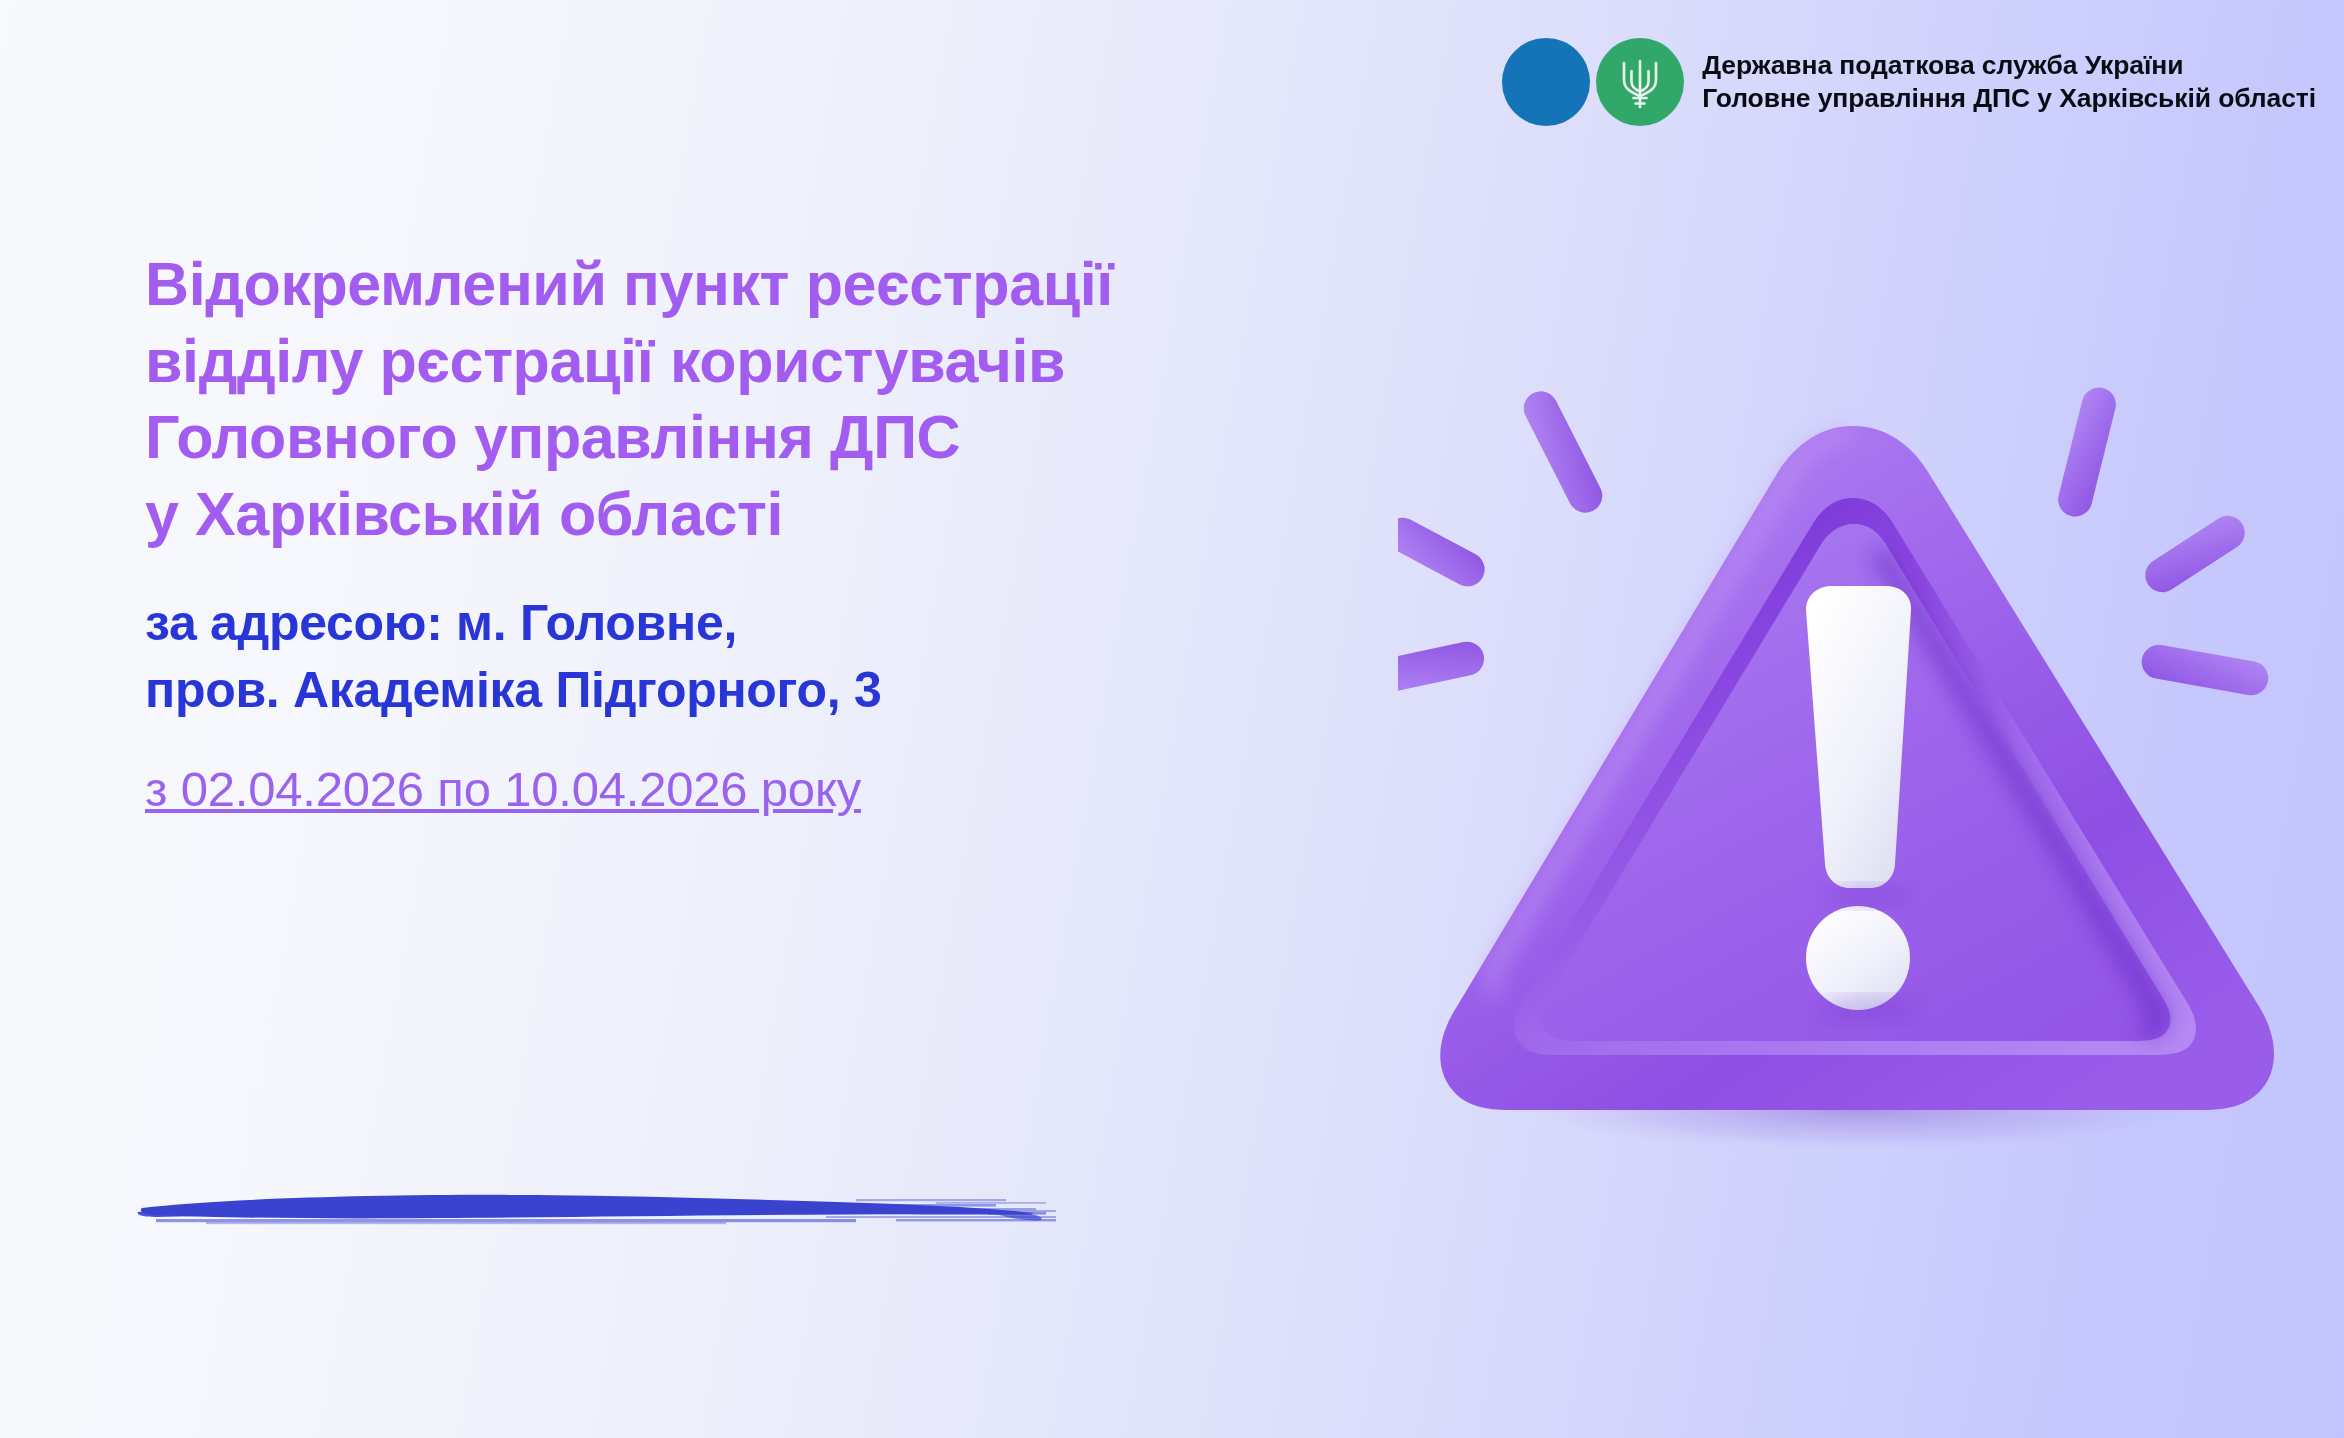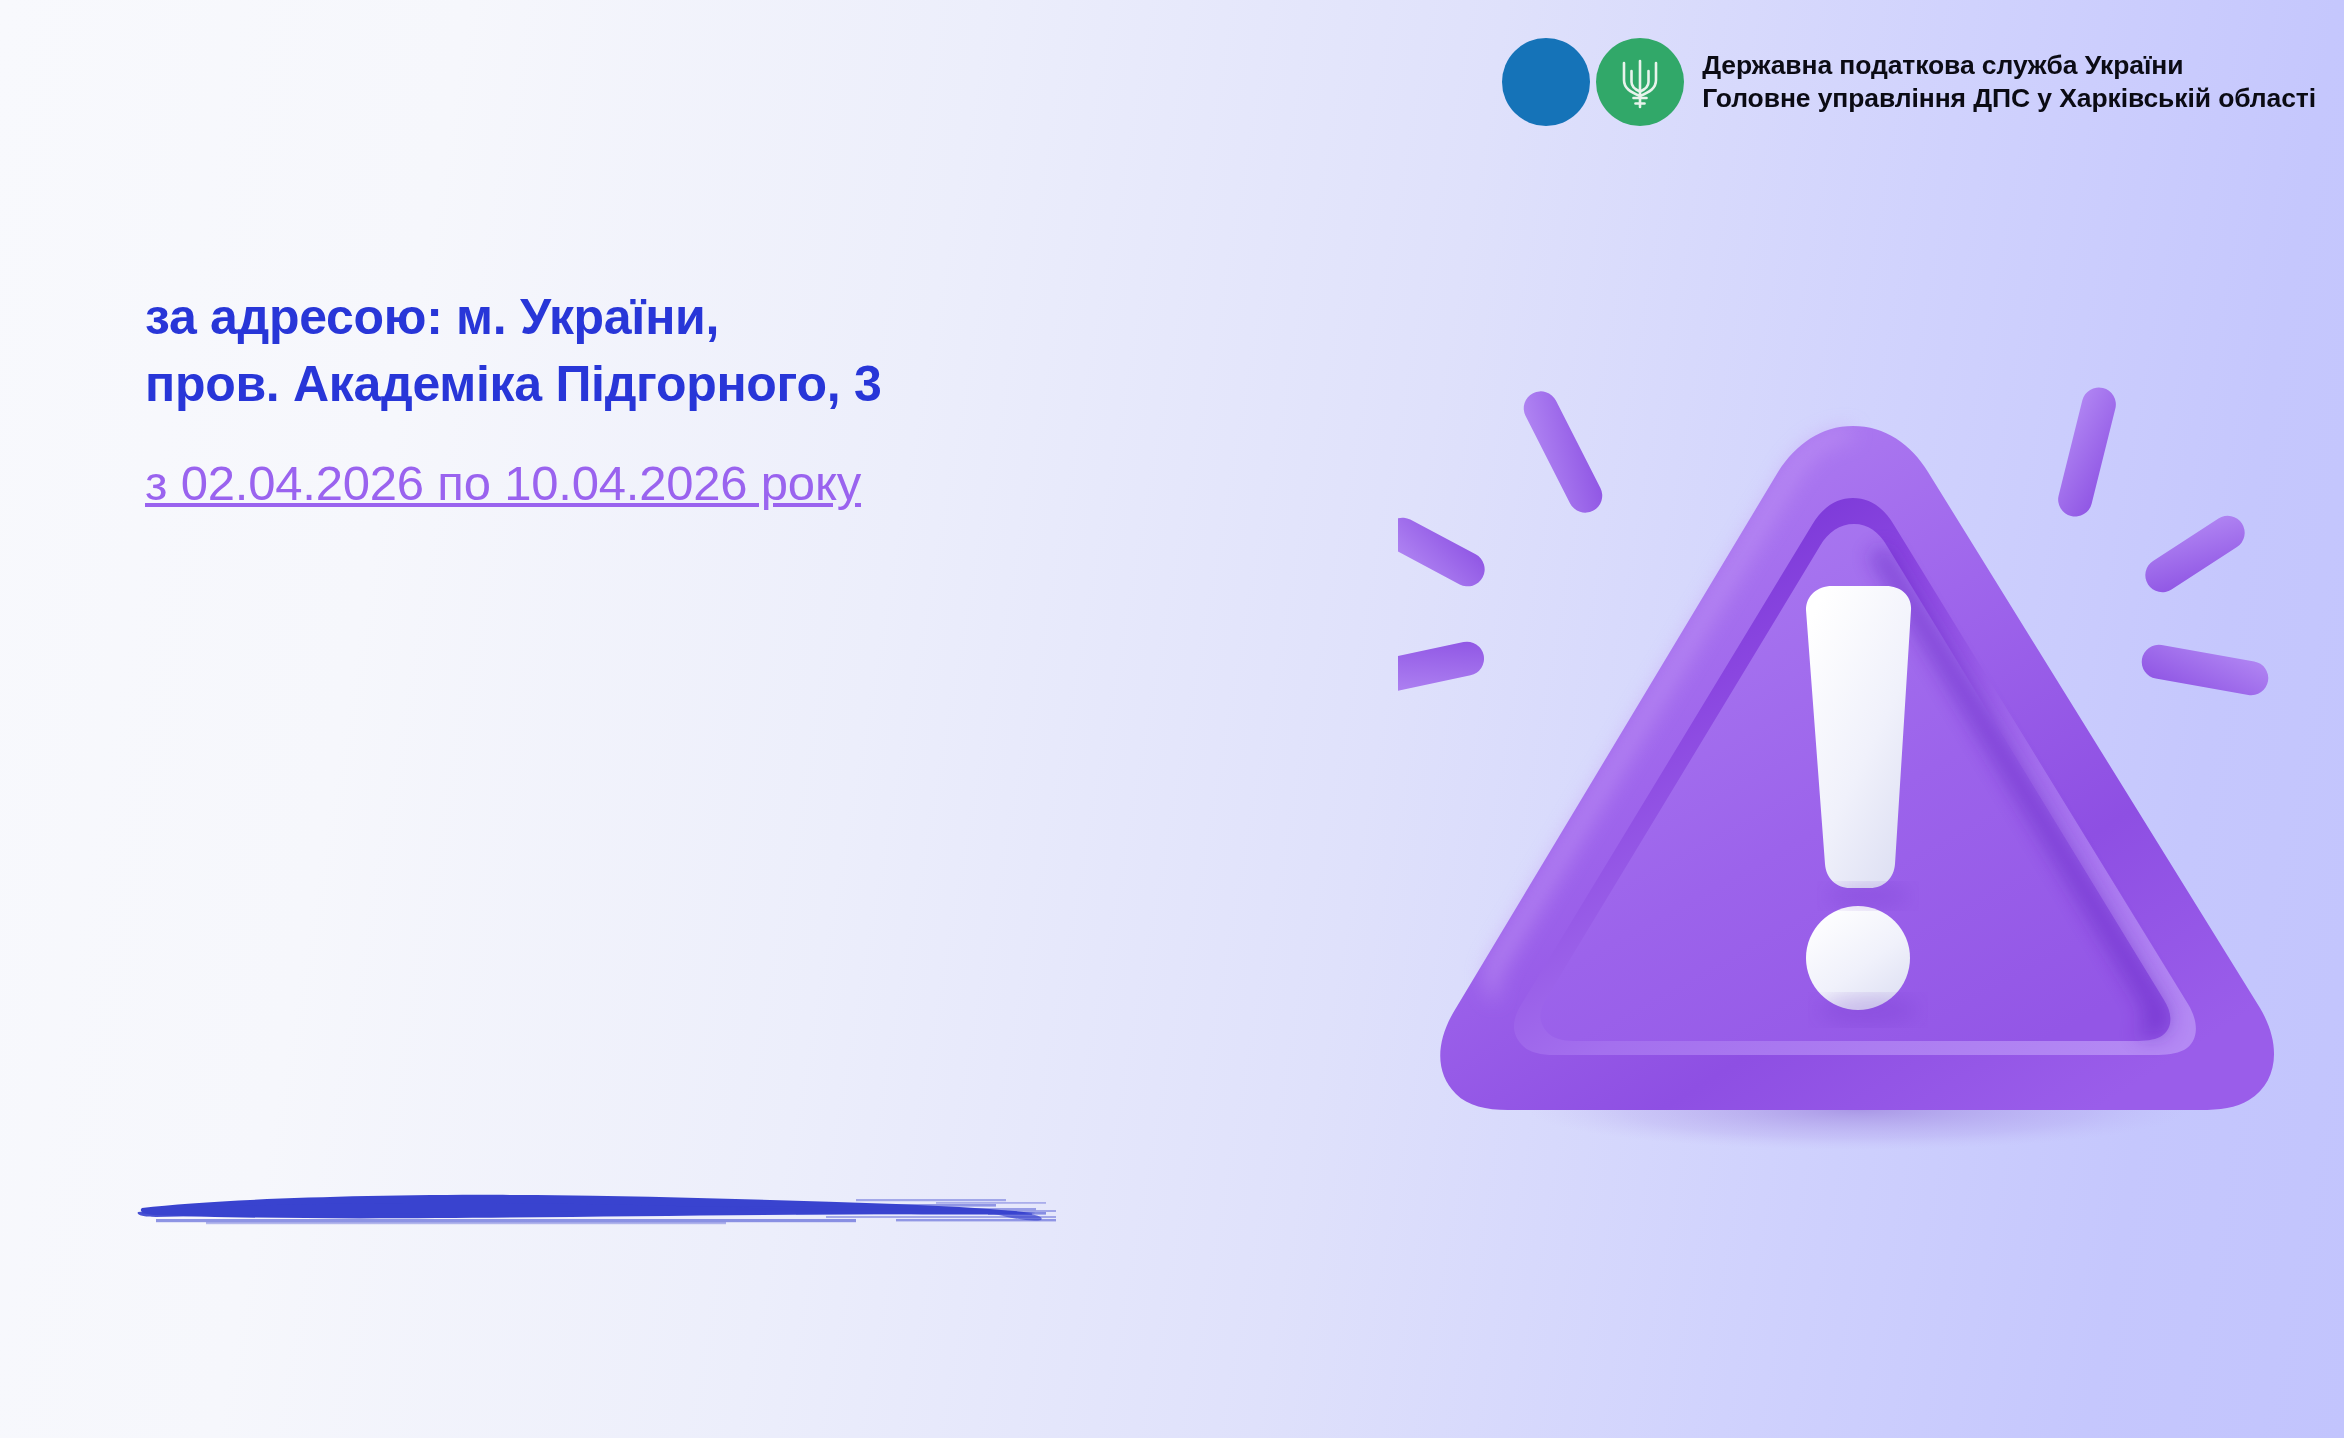--- a/index.html
+++ b/index.html
@@ -116,23 +116,29 @@
     </div>
   </div>
   <div class="logo-text">
     <div class="logo-line">Державна податкова служба України</div>
     <div class="logo-line">Головне управління ДПС у Харківській області</div>
   </div>
 </div>
 
 <div class="content">
 
+  <div class="headline">
+    <span class="hl-line">Відокремлений пункт реєстрації</span>
+    <span class="hl-line">відділу рєстрації користувачів</span>
+    <span class="hl-line">Головного управління ДПС</span>
+    <span class="hl-line">у Харківській області</span>
+  </div>
 
   <div class="address">
-    <span class="ad-line">за адресою: м. України,</span>
+    <span class="ad-line">за адресою: м. Головне,</span>
     <span class="ad-line">пров. Академіка Підгорного, 3</span>
   </div>
 
   <div class="dates">з 02.04.2026 по 10.04.2026 року</div>
 
   <div class="closing">
   </div>
 
 </div>
 

